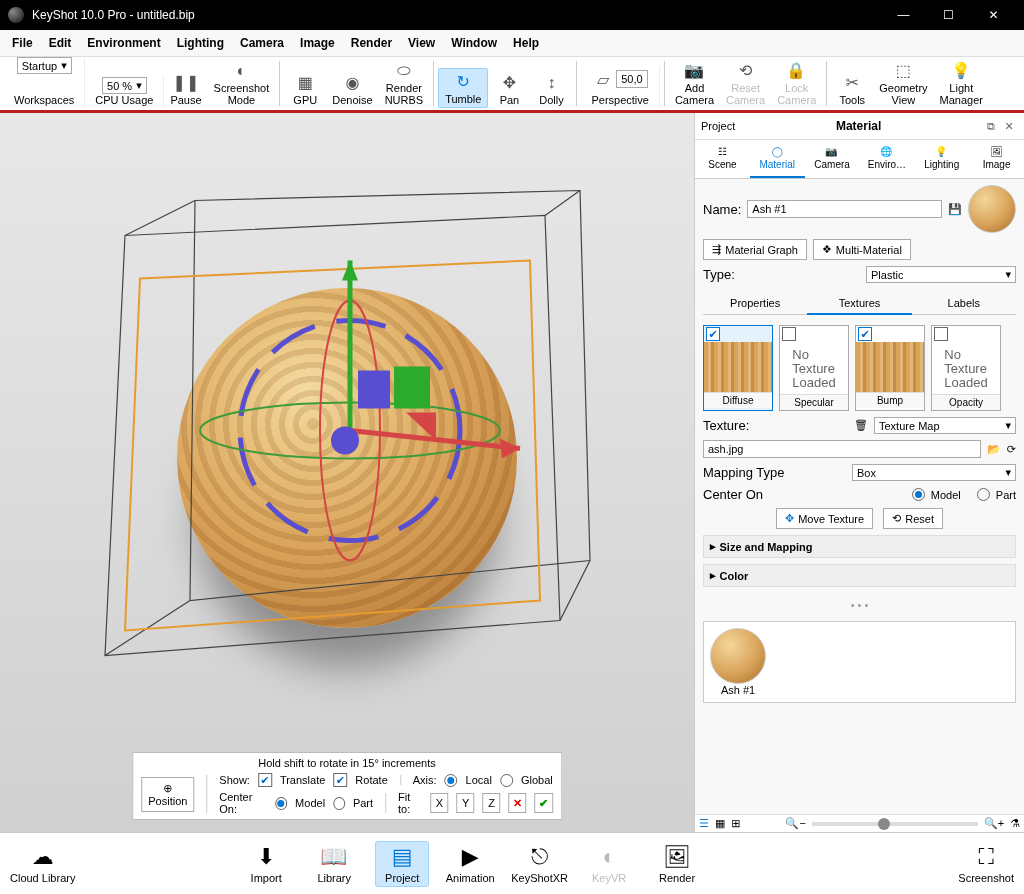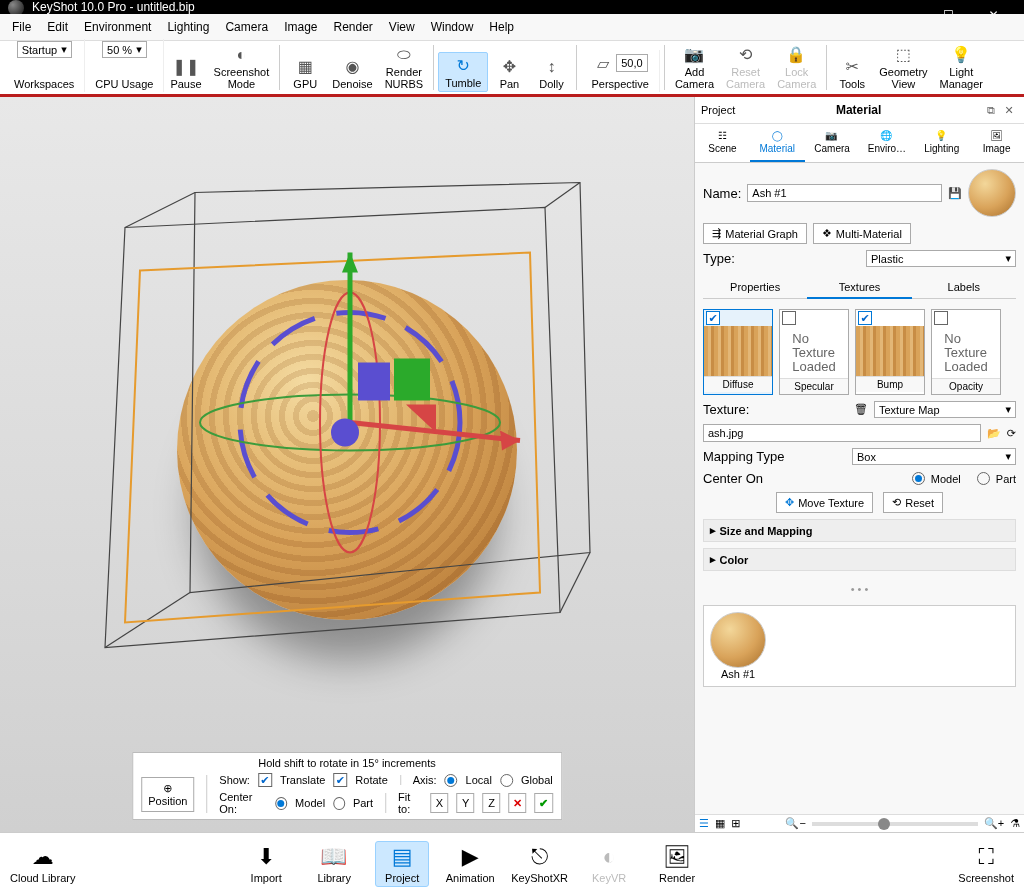--- a/index.html
+++ b/index.html
@@ -1,23 +1,23 @@
 <!DOCTYPE html>
 <html><head>
 <meta charset="utf-8">
 <style>
 * { box-sizing: border-box; margin: 0; padding: 0; font-family: "Segoe UI", Tahoma, sans-serif; }
 body { background: #000; width: 1024px; height: 894px; overflow: hidden; font-size: 12px; }
 .window { width: 1024px; height: 894px; background: #fff; display: flex; flex-direction: column; }
-.titlebar { background: #000; color: #fff; height: 14px; display: flex; padding: 0 8px; }
+.titlebar { background: #000; color: #fff; height: 30px; display: flex; align-items: center; padding: 0 8px; }
 .titlebar .logo { width: 16px; height: 16px; border-radius: 50%; background: radial-gradient(circle at 30% 30%, #888, #111); margin-right: 8px; }
 .titlebar .title { flex: 1; font-size: 12px; }
 .titlebar .winbtn { width: 45px; height: 30px; display: flex; align-items: center; justify-content: center; color: #fff; cursor: pointer; }
 .menubar { background: #f8f8f8; border-bottom: 1px solid #ddd; padding: 4px 6px; display: flex; gap: 4px; }
-.menubar span { padding: 2px 6px; cursor: pointer; }
+.menubar span { padding: 2px 6px; cursor: pointer; font-weight: bold; }
 .toolbar { background: #fff; border-bottom: 3px solid #b91c1c; display: flex; align-items: flex-end; padding: 2px 4px; gap: 0; height: 56px; }
 .tool-group { display: flex; flex-direction: column; align-items: center; justify-content: center; padding: 2px 10px; border-right: 1px solid #eee; }
 .tool-btn { display: flex; flex-direction: column; align-items: center; justify-content: center; padding: 2px 6px; cursor: pointer; font-size: 11px; text-align:center; line-height:1.1; min-width:42px;}
 .tool-btn.active { background: #cce8ff; border: 1px solid #99d1ff; border-radius:2px;}
 .tool-icon { width: 22px; height: 22px; display: flex; align-items: center; justify-content: center; color: #555; font-size:16px; }
 .tool-btn.disabled { color: #bbb; }
 .dropdown { border: 1px solid #aaa; background: #fff; padding: 1px 4px; font-size: 11px; display: flex; align-items: center; gap: 4px; cursor: pointer; }
 .body-area { flex: 1; display: flex; overflow: hidden; }
 .viewport { flex: 1; position: relative; background: linear-gradient(#e8e8e8, #d0d0d0); overflow:hidden;}
 .panel { width: 330px; background: #f8f8f8; border-left: 1px solid #ccc; display: flex; flex-direction: column; font-size:11px;}
@@ -88,21 +88,21 @@
     <span>Help</span>
   </div>
 
   <div class="toolbar">
     <div class="tool-group">
       <div class="dropdown"><span>Startup</span> ▾</div>
       <div style="font-size:11px;margin-top:20px">Workspaces</div>
     </div>
     <div class="tool-group">
       <div class="dropdown"><span>50 %</span> ▾</div>
-      <div style="font-size:11px;margin-top:20px">CPU Usage</div>
+      <div style="font-size:11px;margin-top:0">CPU Usage</div>
     </div>
     <div class="tool-btn">
         <div class="tool-icon">❚❚</div>
         <span>Pause</span>
       </div>
     <div class="tool-btn">
         <div class="tool-icon">◐</div>
         <span style="white-space:pre">Screenshot
 Mode</span>
       </div>

